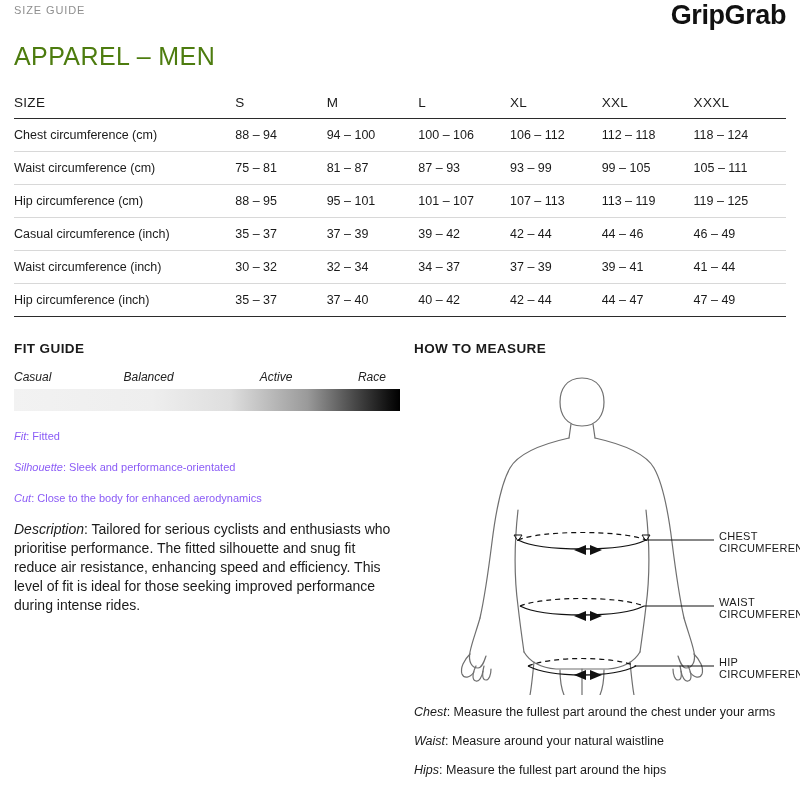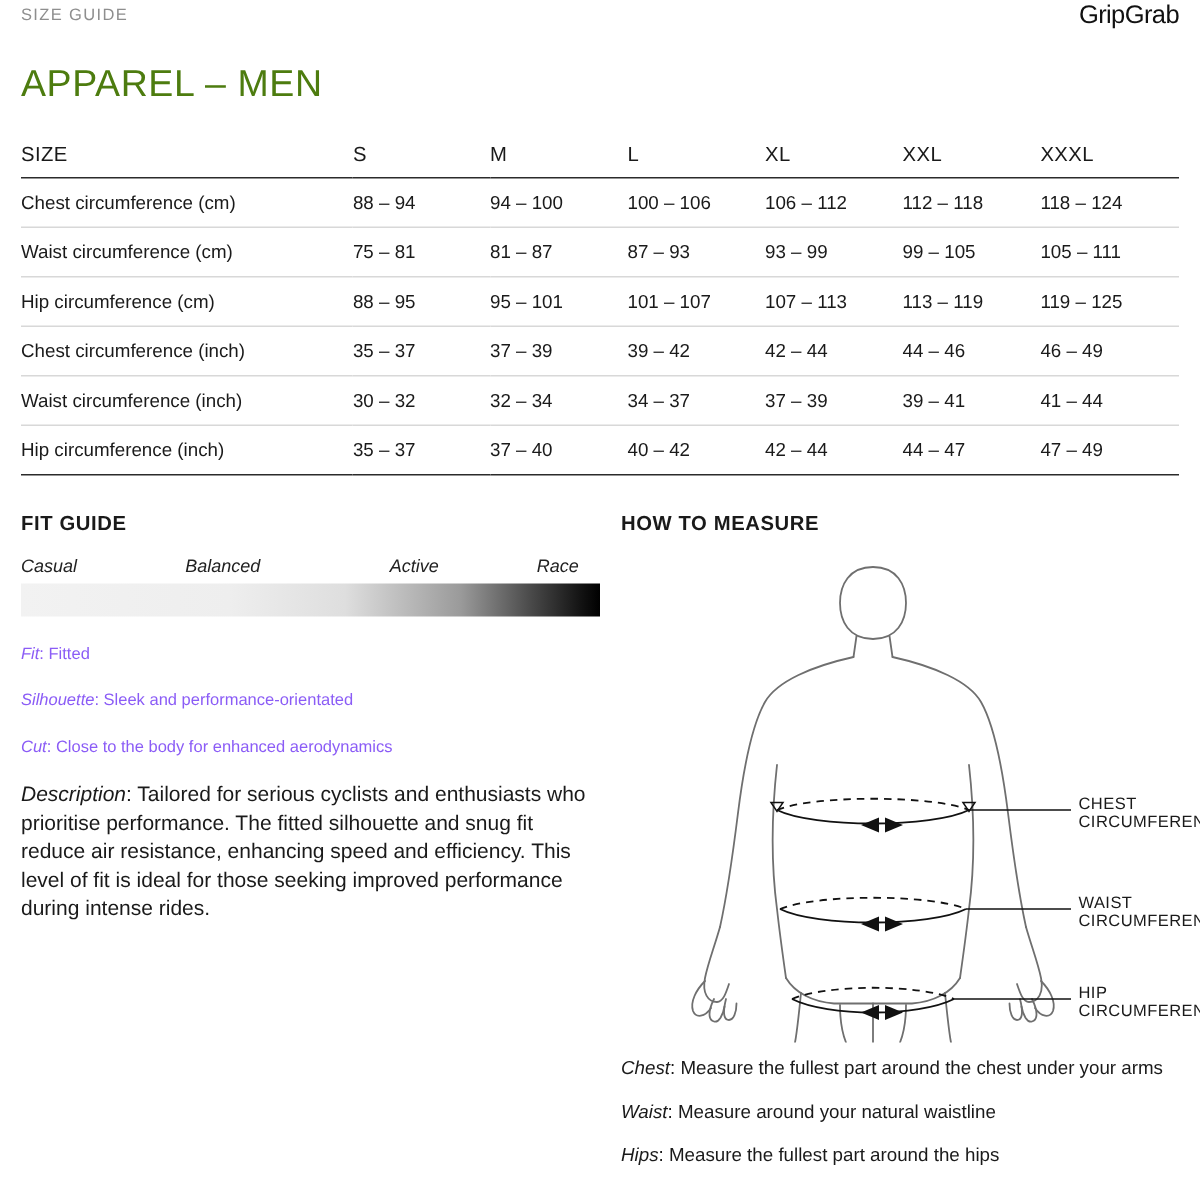--- a/index.html
+++ b/index.html
@@ -26,22 +26,22 @@
     justify-content: space-between;
     padding-top: 4px;
   }
   .size-guide-label {
     font-size: 11px;
     letter-spacing: 0.9px;
     color: #8e8e8e;
     text-transform: uppercase;
   }
   .brand {
-    font-size: 17px;
-    font-weight: normal;
+    font-size: 27px;
+    font-weight: bold;
     letter-spacing: -0.4px;
     color: #111;
     margin-top: -4px;
   }
   
   .doc-title {
     font-size: 25px;
     font-weight: normal;
     letter-spacing: 0.4px;
     margin: 16px 0 0 0;
@@ -188,21 +188,21 @@
       <tr>
         <td>Hip circumference (cm)</td>
         <td>88 – 95</td>
         <td>95 – 101</td>
         <td>101 – 107</td>
         <td>107 – 113</td>
         <td>113 – 119</td>
         <td>119 – 125</td>
       </tr>
       <tr class="section-break">
-        <td>Chest circumference (inch)</td>
+        <td>Casual circumference (inch)</td>
         <td>35 – 37</td>
         <td>37 – 39</td>
         <td>39 – 42</td>
         <td>42 – 44</td>
         <td>44 – 46</td>
         <td>46 – 49</td>
       </tr>
       <tr>
         <td>Waist circumference (inch)</td>
         <td>30 – 32</td>

